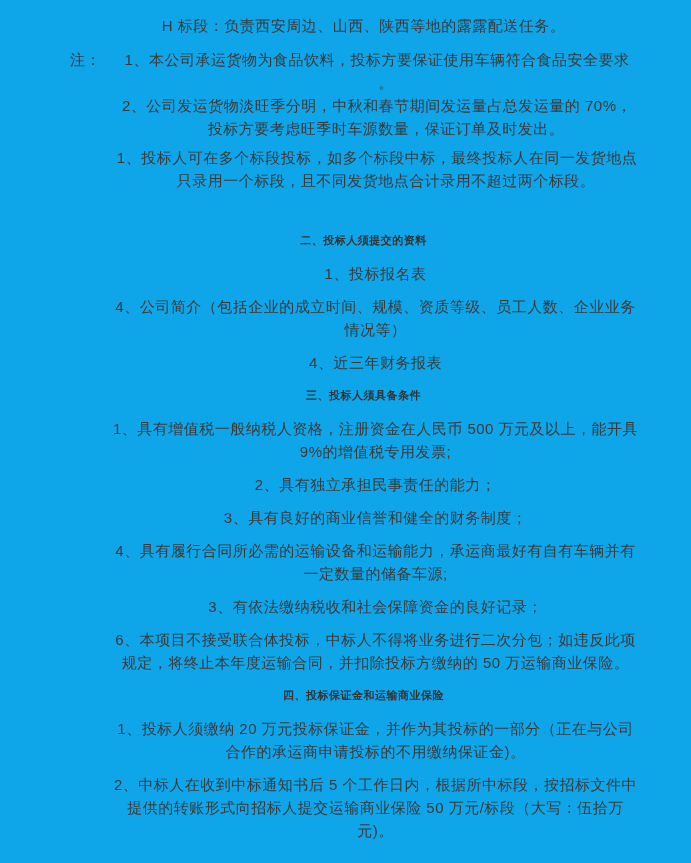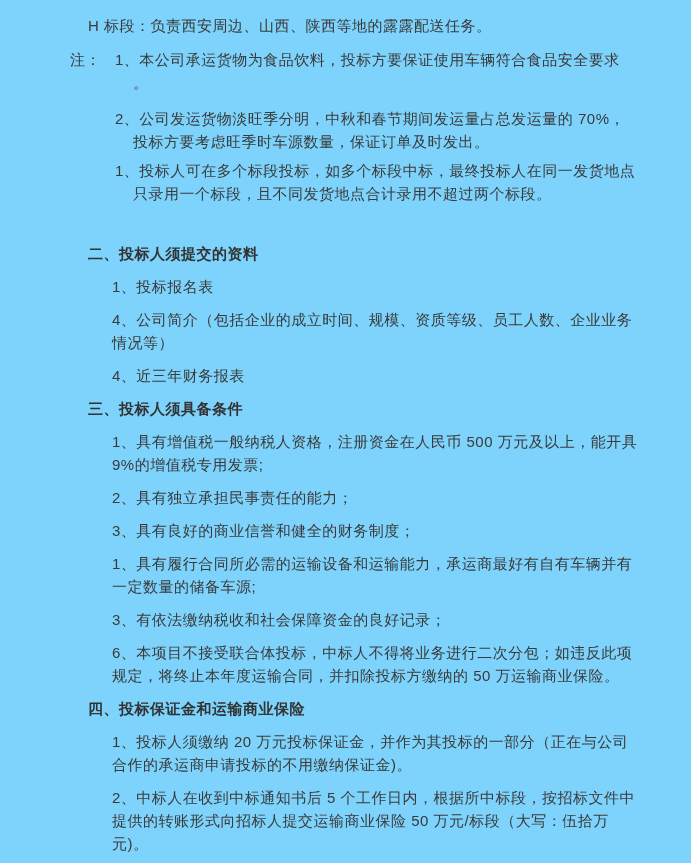--- a/index.html
+++ b/index.html
@@ -1,52 +1,53 @@
 <!DOCTYPE html>
 <html><head>
 <meta charset="utf-8">
 <style>
   html, body { margin: 0; padding: 0; background: #ffffff; }
   .page {
     width: 691px;
     height: 863px;
     box-sizing: border-box;
-    background: #7dd3fc;
+    background: #0ea5e9;
     padding: 10px 52px 0 88px;
     overflow: hidden;
     font-family: "Liberation Sans", sans-serif;
     font-size: 15px;
     line-height: 23px;
     letter-spacing: 0.5px;
     color: #3a3a3a;
+    text-align: center;
   }
   p, h2 { margin: 0; padding: 0; font-weight: normal; }
 
   .segment-line { margin-top: 4px; }
 
   .note {
     position: relative;
     margin-left: 27px;
     padding-left: 18px;
     text-indent: -18px;
   }
   .note-1 { margin-top: 11px; }
-  .note-2 { margin-top: 13px; }
+  .note-2 { }
   .note-3 { margin-top: 6px; }
   .note-label {
     position: absolute;
     left: -45px;
     top: 0;
     text-indent: 0;
   }
 
   .section-heading {
     margin-top: 10px;
     font-weight: 700;
-    font-size: 15px;
+    font-size: 11px;
     color: #333333;
   }
   .section-heading.first { margin-top: 37px; }
 
   .item { margin-top: 10px; margin-left: 24px; }
 </style>
 </head>
 <body>
 
 <div class="page">
@@ -67,21 +68,21 @@
 
   <h2 class="section-heading first">二、投标人须提交的资料</h2>
   <p class="item">1、投标报名表</p>
   <p class="item">4、公司简介（包括企业的成立时间、规模、资质等级、员工人数、企业业务情况等）</p>
   <p class="item">4、近三年财务报表</p>
 
   <h2 class="section-heading">三、投标人须具备条件</h2>
   <p class="item">1、具有增值税一般纳税人资格，注册资金在人民币 500 万元及以上，能开具 9%的增值税专用发票;</p>
   <p class="item">2、具有独立承担民事责任的能力；</p>
   <p class="item">3、具有良好的商业信誉和健全的财务制度；</p>
-  <p class="item">1、具有履行合同所必需的运输设备和运输能力，承运商最好有自有车辆并有一定数量的储备车源;</p>
+  <p class="item">4、具有履行合同所必需的运输设备和运输能力，承运商最好有自有车辆并有一定数量的储备车源;</p>
   <p class="item">3、有依法缴纳税收和社会保障资金的良好记录；</p>
   <p class="item">6、本项目不接受联合体投标，中标人不得将业务进行二次分包；如违反此项规定，将终止本年度运输合同，并扣除投标方缴纳的 50 万运输商业保险。</p>
 
   <h2 class="section-heading">四、投标保证金和运输商业保险</h2>
   <p class="item">1、投标人须缴纳 20 万元投标保证金，并作为其投标的一部分（正在与公司合作的承运商申请投标的不用缴纳保证金)。</p>
   <p class="item">2、中标人在收到中标通知书后 5 个工作日内，根据所中标段，按招标文件中提供的转账形式向招标人提交运输商业保险 50 万元/标段（大写：伍拾万元)。</p>
 
 </div>
 
 </body></html>

